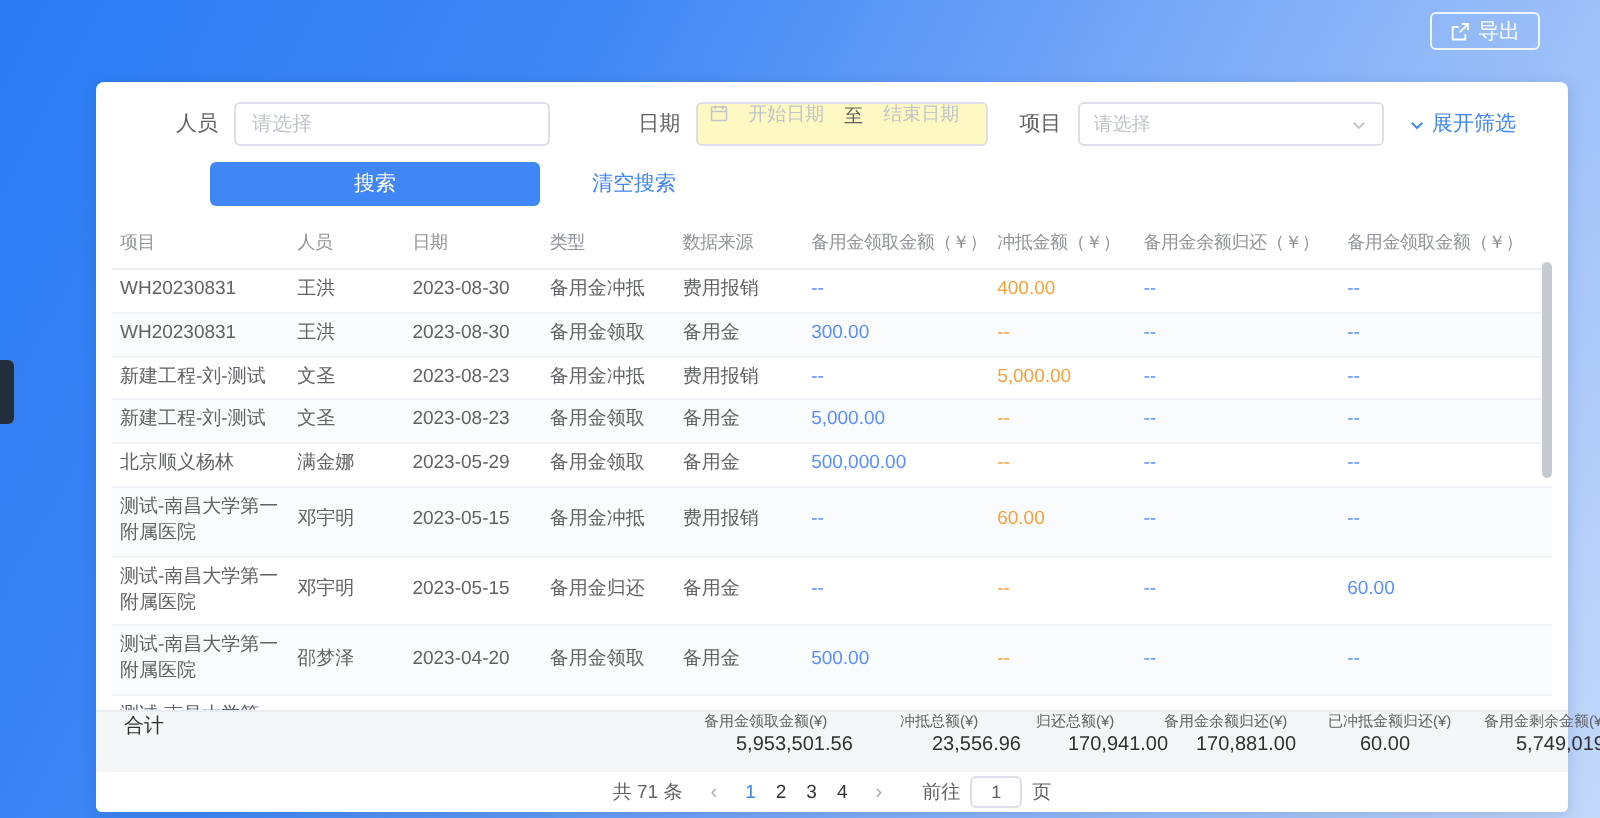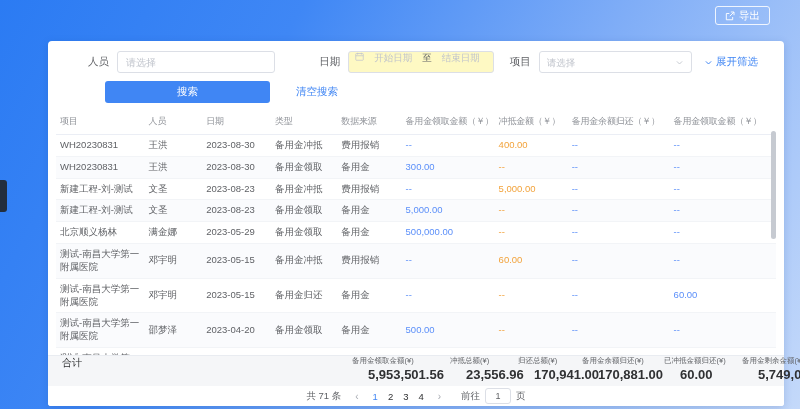--- a/index.html
+++ b/index.html
@@ -71,21 +71,21 @@
   .scrollbar-thumb { position: absolute; right: 0; top: 22px; width: 5px; height: 108px; background: #c6cad1; border-radius: 3px; }
   
   .summary {
     flex: none; height: 31px; background: #f5f6f8; border-top: 1px solid #e9ecf1;
     display: flex; align-items: flex-start; padding-left: 14px;
   }
   .total-label { font-size: 10px; color: #303133; flex: none; }
   .summary-items { display: flex; margin-left: 270px; }
   .summary-item { margin-right: 6px; }
   .summary-item .s-label { font-size: 7.5px; color: #606266; white-space: nowrap; }
-  .summary-item .s-value { font-size: 13px; font-weight: bold; color: #303133; margin-top: 1px; padding-left: 16px; }
+  .summary-item .s-value { font-size: 10px; font-weight: normal; color: #303133; margin-top: 1px; padding-left: 16px; }
   .si-0 { width: 92px; } .si-1 { width: 62px; } .si-2 { width: 58px; } .si-3 { width: 76px; } .si-4 { width: 72px; } .si-5 { width: 90px; }
   
   .pagination {
     flex: none; height: 20px; display: flex; align-items: center; justify-content: center;
     gap: 12px; font-size: 9.5px; color: #606266; background: #fff; border-radius: 0 0 3px 3px;
   }
   .pg-arrow { color: #a8abb2; cursor: pointer; padding: 0 2px; font-size: 10px; }
   .page-numbers { display: flex; gap: 10px; }
   .page { cursor: pointer; color: #303133; }
   .page.active { color: #4086f4; }

